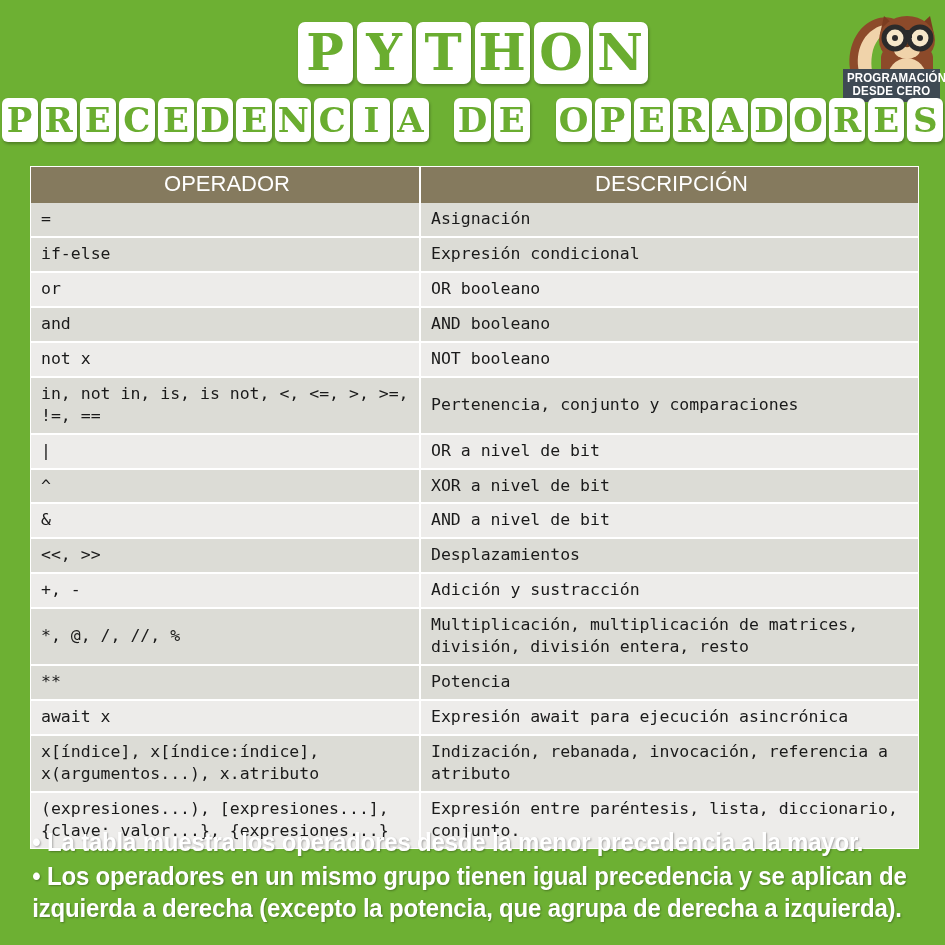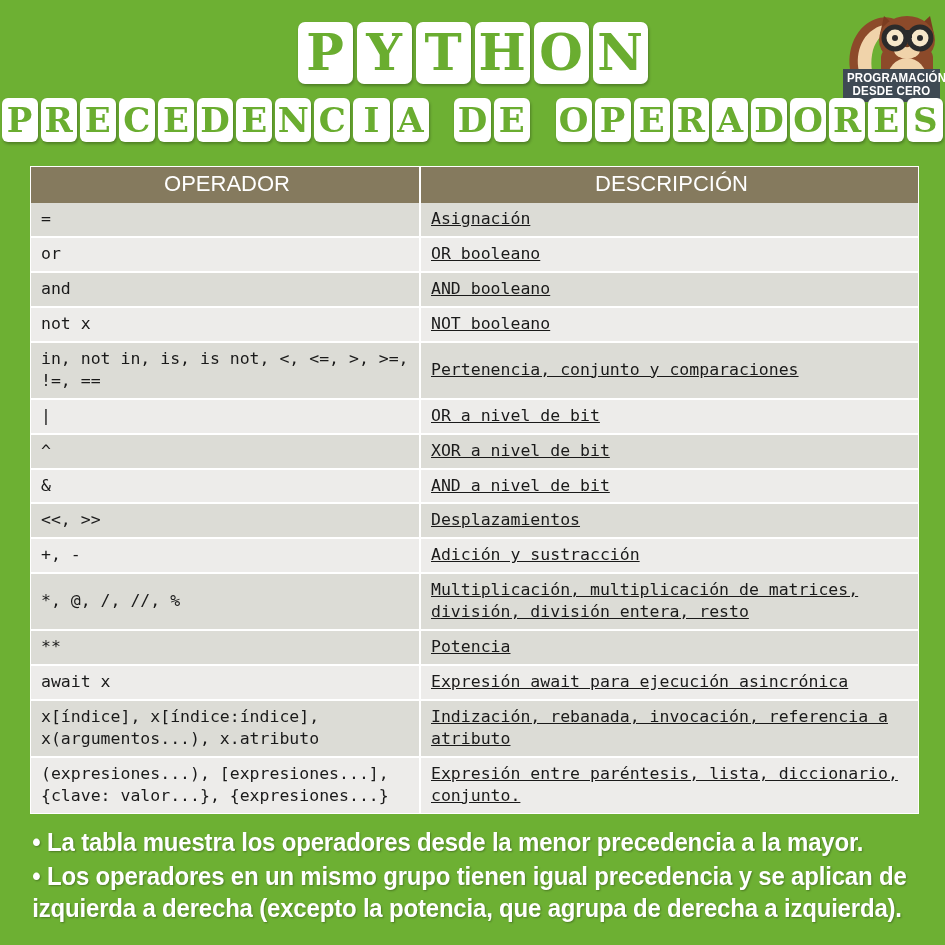--- a/index.html
+++ b/index.html
@@ -94,21 +94,21 @@
     font-family:"DejaVu Sans Mono","Liberation Mono",monospace;
     font-size:16.5px;
     color:#1a1a1a;
     padding:5px 10px 6px 10px;
     vertical-align:middle;
     line-height:1.33;
     border-right:2px solid #ffffff;
     border-bottom:2px solid #ffffff;
     word-break:break-word;
   }
-  tbody td:last-child{border-right:none;text-decoration:underline;}
+  tbody td:last-child{border-right:none;}
   tbody tr.odd td{background:#dcdcd6;}
   tbody tr.even td{background:#edecea;}
   tbody tr:last-child td{border-bottom:none;}
 
   
   .footer{
     position:absolute;left:0;top:826px;width:945px;
     padding:0 14px;
     box-sizing:border-box;
   }
@@ -205,20 +205,24 @@
         <tr>
           <th>OPERADOR</th>
           <th>DESCRIPCIÓN</th>
         </tr>
       </thead>
       <tbody id="table-body">
           <tr class="odd">
             <td>=</td>
             <td>Asignación</td>
           </tr>
+          <tr class="odd">
+            <td>if-else</td>
+            <td>Expresión condicional</td>
+          </tr>
           <tr class="even">
             <td>or</td>
             <td>OR booleano</td>
           </tr>
           <tr class="odd">
             <td>and</td>
             <td>AND booleano</td>
           </tr>
           <tr class="even">
             <td>not x</td>

